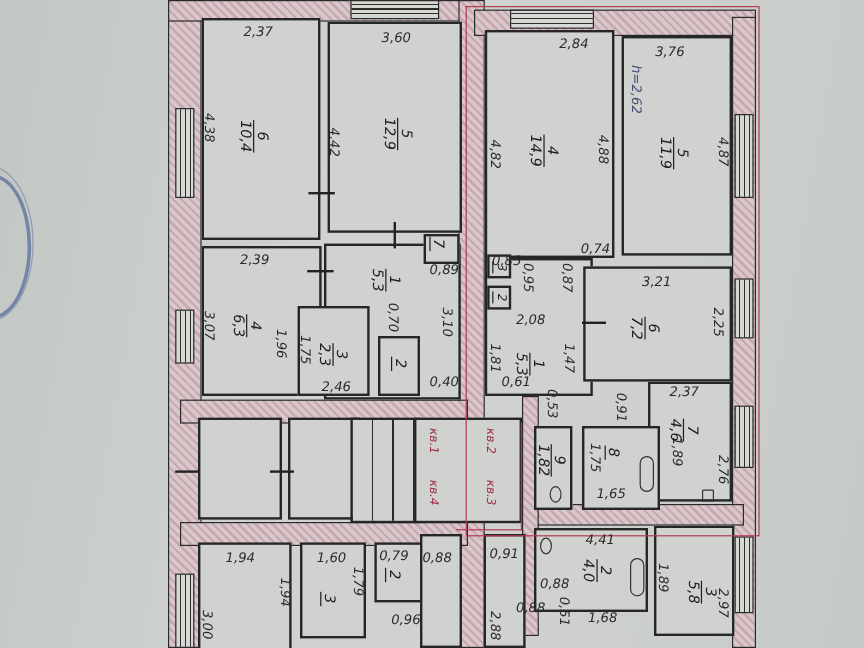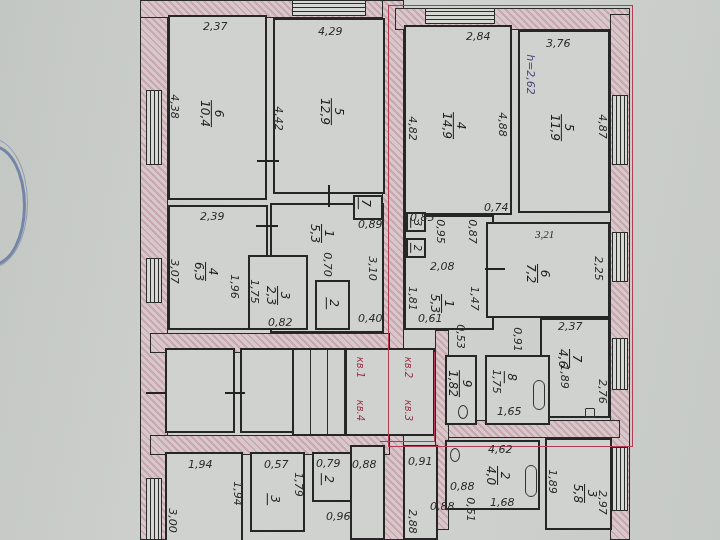--- a/index.html
+++ b/index.html
@@ -108,21 +108,21 @@
 <div class="kv" style="left:350px;top:362px;">кв.1</div>
 <div class="kv" style="left:398px;top:362px;">кв.2</div>
 <div class="kv" style="left:350px;top:405px;">кв.4</div>
 <div class="kv" style="left:398px;top:405px;">кв.3</div>
 <div class="hgt" style="left:510px;top:68px;">h=2,62</div>
 
 <div class="dim" style="left:203px;top:20px;">2,37</div>
 <div class="dim rot" style="left:162px;top:100px;">4,38</div>
 <div class="num" style="left:198px;top:100px;"><span class="n">6</span><span>10,4</span></div>
 
-<div class="dim" style="left:318px;top:25px;">4,29</div>
+<div class="dim" style="left:318px;top:25px;">3,60</div>
 <div class="dim rot" style="left:266px;top:112px;">4,42</div>
 <div class="num" style="left:318px;top:98px;"><span class="n">5</span><span>12,9</span></div>
 
 <div class="dim" style="left:466px;top:30px;">2,84</div>
 <div class="dim rot" style="left:400px;top:122px;">4,82</div>
 <div class="dim rot" style="left:490px;top:118px;">4,88</div>
 <div class="num" style="left:440px;top:112px;"><span class="n">4</span><span>14,9</span></div>
 
 <div class="dim" style="left:546px;top:37px;">3,76</div>
 <div class="dim rot" style="left:590px;top:120px;">4,87</div>
@@ -136,21 +136,21 @@
 <div class="num" style="left:312px;top:220px;"><span class="n">1</span><span>5,3</span></div>
 <div class="dim" style="left:358px;top:218px;">0,89</div>
 <div class="dim rot" style="left:315px;top:258px;">0,70</div>
 <div class="dim rot" style="left:360px;top:262px;">3,10</div>
 <div class="dim" style="left:358px;top:312px;">0,40</div>
 <div class="num" style="left:359px;top:196px;">
     <span class="n">7</span>
   </div>
 
 <div class="num" style="left:268px;top:282px;"><span class="n">3</span><span>2,3</span></div>
-<div class="dim" style="left:268px;top:316px;">0,82</div>
+<div class="dim" style="left:268px;top:316px;">2,46</div>
 <div class="dim rot" style="left:242px;top:285px;">1,75</div>
 
 <div class="num" style="left:327px;top:296px;">
     <span class="n">2</span>
   </div>
 
 <div class="dim" style="left:410px;top:211px;">0,85</div>
 <div class="num" style="left:412px;top:216px;font-size:10px;">
     <span class="n">3</span>
   </div>
@@ -161,52 +161,52 @@
 
 <div class="dim" style="left:430px;top:260px;">2,08</div>
 <div class="dim rot" style="left:400px;top:292px;">1,81</div>
 <div class="dim rot" style="left:462px;top:292px;">1,47</div>
 <div class="dim" style="left:418px;top:312px;">0,61</div>
 <div class="dim rot" style="left:448px;top:330px;">0,53</div>
 <div class="dim rot" style="left:460px;top:225px;">0,87</div>
 <div class="dim" style="left:484px;top:201px;">0,74</div>
 <div class="num" style="left:432px;top:290px;"><span class="n">1</span><span>5,3</span></div>
 
-<div class="dim" style="left:535px;top:228px;font-family:Liberation Serif, serif;">3,21</div>
+<div class="dim" style="left:535px;top:228px;">3,21</div>
 <div class="dim rot" style="left:586px;top:262px;">2,25</div>
 <div class="num" style="left:528px;top:260px;"><span class="n">6</span><span>7,2</span></div>
 
 <div class="dim" style="left:558px;top:320px;">2,37</div>
 <div class="dim rot" style="left:505px;top:333px;">0,91</div>
 <div class="dim rot" style="left:552px;top:370px;">1,89</div>
 <div class="dim rot" style="left:590px;top:385px;">2,76</div>
 <div class="num" style="left:560px;top:345px;"><span class="n">7</span><span>4,6</span></div>
 
 <div class="num" style="left:446px;top:370px;"><span class="n">9</span><span>1,82</span></div>
 <div class="num" style="left:505px;top:370px;">
     <span class="n">8</span>
   </div>
 <div class="dim rot" style="left:484px;top:375px;">1,75</div>
 <div class="dim" style="left:497px;top:405px;">1,65</div>
 
-<div class="dim" style="left:488px;top:443px;">4,62</div>
+<div class="dim" style="left:488px;top:443px;">4,41</div>
 <div class="num" style="left:488px;top:462px;"><span class="n">2</span><span>4,0</span></div>
 <div class="dim" style="left:450px;top:480px;">0,88</div>
-<div class="dim" style="left:490px;top:496px;">1,68</div>
+<div class="dim" style="left:490px;top:508px;">1,68</div>
 <div class="dim" style="left:430px;top:500px;">0,88</div>
 <div class="dim rot" style="left:458px;top:503px;">0,51</div>
 <div class="dim rot" style="left:540px;top:475px;">1,89</div>
 
 <div class="num" style="left:575px;top:480px;"><span class="n">3</span><span>5,8</span></div>
 <div class="dim rot" style="left:590px;top:496px;">2,97</div>
 
 <div class="dim" style="left:188px;top:458px;">1,94</div>
 <div class="dim rot" style="left:160px;top:514px;">3,00</div>
 <div class="dim rot" style="left:225px;top:487px;">1,94</div>
-<div class="dim" style="left:264px;top:458px;">0,57</div>
+<div class="dim" style="left:264px;top:458px;">1,60</div>
 <div class="dim rot" style="left:286px;top:478px;">1,79</div>
 <div class="num" style="left:268px;top:492px;">
     <span class="n">3</span>
   </div>
 <div class="dim" style="left:316px;top:457px;">0,79</div>
 <div class="num" style="left:322px;top:472px;">
     <span class="n">2</span>
   </div>
 <div class="dim" style="left:326px;top:510px;">0,96</div>
 

